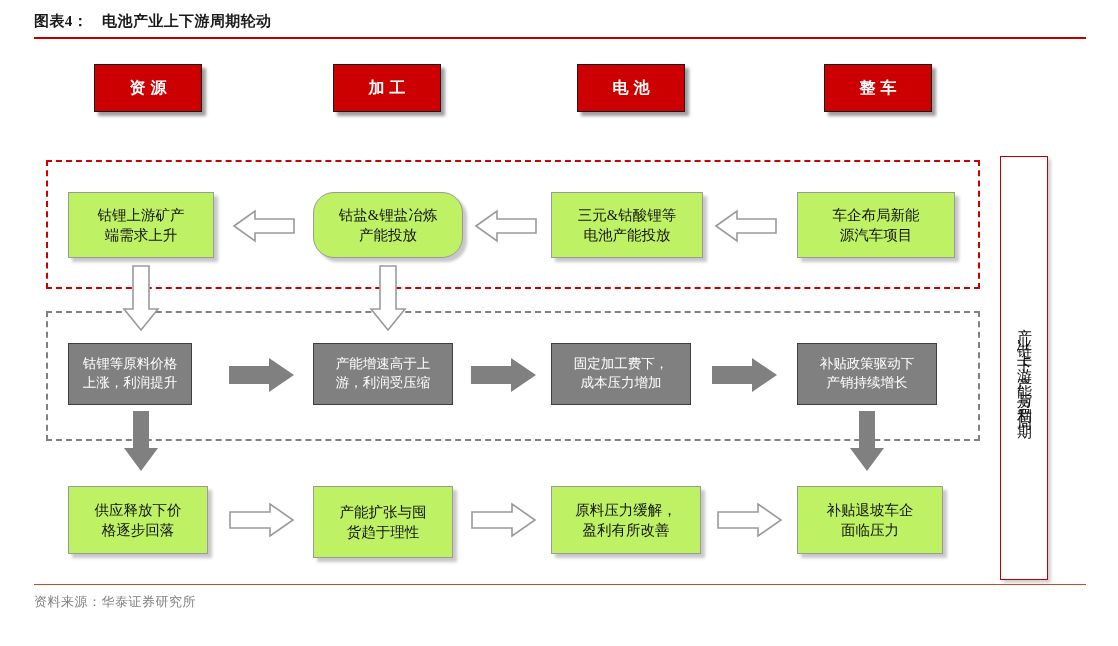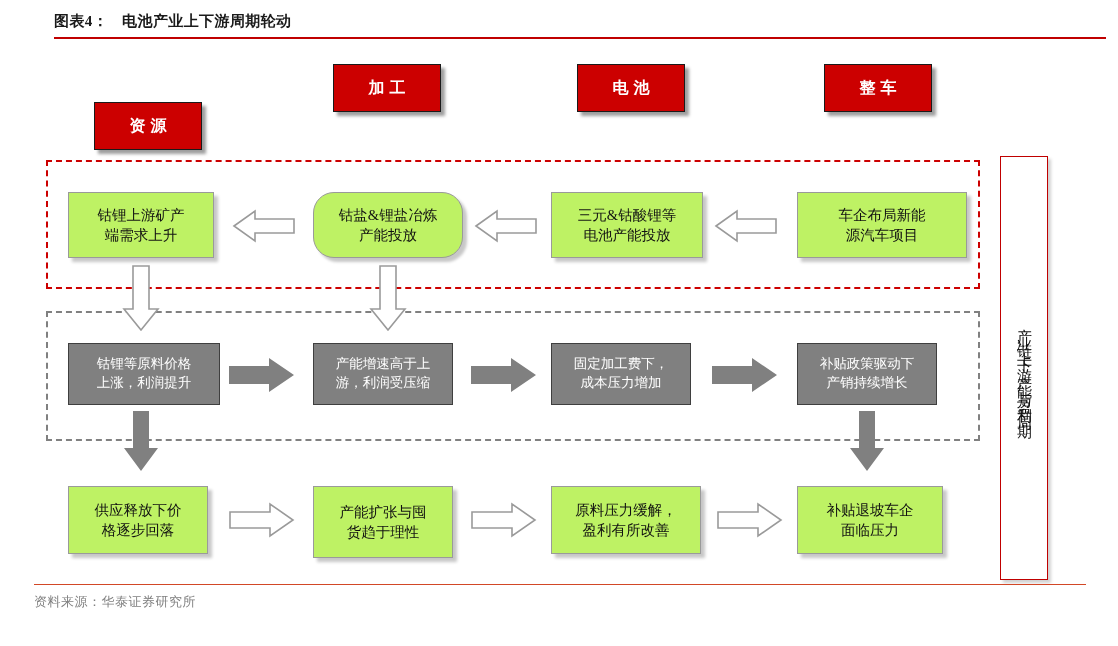--- a/index.html
+++ b/index.html
@@ -5,21 +5,21 @@
   html,body{margin:0;padding:0;}
   body{
     width:1118px;height:646px;
     background:#ffffff;
     font-family:"Liberation Serif","DejaVu Serif",serif;
     position:relative;
     overflow:hidden;
   }
   
   #figure-header{
-    position:absolute;left:34px;top:12px;width:1052px;margin-left:20px;
+    position:absolute;left:34px;top:12px;width:1052px;
   }
   #figure-title{
     font-size:15px;font-weight:bold;color:#1a1a1a;
     letter-spacing:0.4px;white-space:nowrap;
     font-family:"Liberation Serif","DejaVu Serif",serif;
   }
   #figure-title .label{margin-right:14px;}
   #title-rule{
     margin-top:6px;height:2px;background:#c00000;width:1052px;
   }
@@ -118,21 +118,21 @@
     <span class="label">图表4：</span><span>电池产业上下游周期轮动</span>
   </div>
   <div id="title-rule"></div>
 </div>
 
 <div id="diagram">
 
   <div class="region" id="region-upstream"></div>
   <div class="region" id="region-midstream"></div>
 
-  <div class="stage-chip" style="left:94px;top:18px;margin-top:38px;">
+  <div class="stage-chip" style="left:94px;top:18px;">
       <span>资源</span>
     </div>
   <div class="stage-chip" style="left:333px;top:18px;">
       <span>加工</span>
     </div>
   <div class="stage-chip" style="left:577px;top:18px;">
       <span>电池</span>
     </div>
   <div class="stage-chip" style="left:824px;top:18px;">
       <span>整车</span>
@@ -143,21 +143,21 @@
 端需求上升</span>
     </div>
   <div class="node node-white" style="left:313px;top:146px;width:150px;height:66px;border-radius:21px;">
       <span class="node-txt">钴盐&amp;锂盐冶炼
 产能投放</span>
     </div>
   <div class="node node-white" style="left:551px;top:146px;width:152px;height:66px;">
       <span class="node-txt">三元&amp;钴酸锂等
 电池产能投放</span>
     </div>
-  <div class="node node-white" style="left:797px;top:146px;width:170px;height:66px;">
+  <div class="node node-white" style="left:797px;top:146px;width:158px;height:66px;">
       <span class="node-txt">车企布局新能
 源汽车项目</span>
     </div>
 
   <div class="arrow" style="left:233px;top:162px;">
     <svg width="62" height="36" viewBox="0 0 62 36">
       <polygon points="1,18 22,3 22,11 61,11 61,25 22,25 22,33" fill="#ffffff" stroke="#9a9a9a" stroke-width="1.6"></polygon>
     </svg>
   </div>
   <div class="arrow" style="left:475px;top:162px;">
@@ -175,21 +175,21 @@
     <svg width="40" height="66" viewBox="0 0 40 66">
       <polygon points="20,65 3,44 12,44 12,1 28,1 28,44 37,44" fill="#ffffff" stroke="#9a9a9a" stroke-width="1.6"></polygon>
     </svg>
   </div>
   <div class="arrow" style="left:368px;top:219px;">
     <svg width="40" height="66" viewBox="0 0 40 66">
       <polygon points="20,65 3,44 12,44 12,1 28,1 28,44 37,44" fill="#ffffff" stroke="#9a9a9a" stroke-width="1.6"></polygon>
     </svg>
   </div>
 
-  <div class="node node-gray" style="left:68px;top:297px;width:152px;height:62px;">
+  <div class="node node-gray" style="left:68px;top:297px;width:124px;height:62px;">
       <span class="node-txt">钴锂等原料价格
 上涨，利润提升</span>
     </div>
   <div class="node node-gray" style="left:313px;top:297px;width:140px;height:62px;">
       <span class="node-txt">产能增速高于上
 游，利润受压缩</span>
     </div>
   <div class="node node-gray" style="left:551px;top:297px;width:140px;height:62px;">
       <span class="node-txt">固定加工费下，
 成本压力增加</span>

